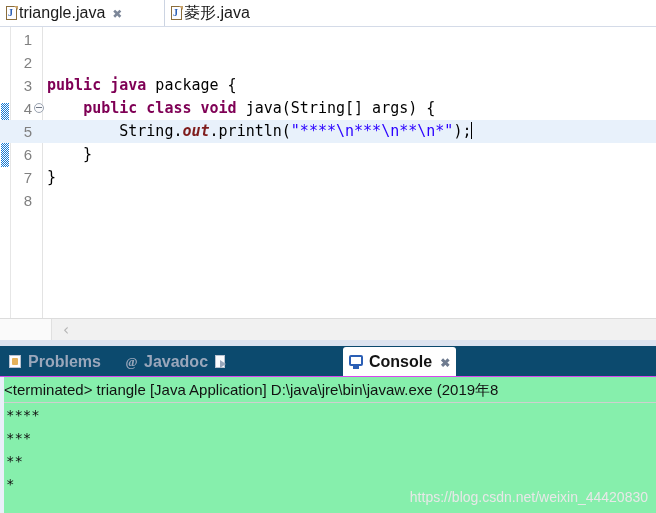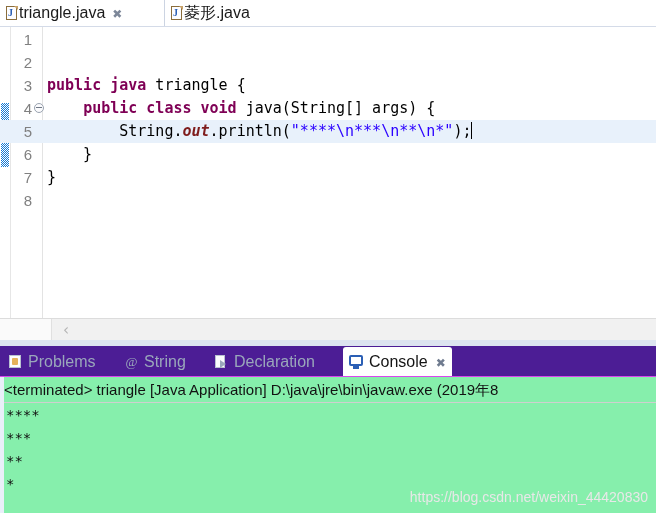--- a/index.html
+++ b/index.html
@@ -221,21 +221,22 @@
   .console-view {
     position: absolute;
     left: 0; top: 346px;
     width: 656px; height: 167px;
     background: #ffffff;
   }
   .console-tabstrip {
     position: absolute;
     left: 0; top: 0;
     width: 656px; height: 30px;
-    background: #4c1d95;
+    background: #0c4a6e;
+    font-weight: bold;
   }
   .ctab {
     position: absolute;
     top: 1px;
     height: 29px;
     display: flex;
     align-items: center;
     padding: 0 6px;
     box-sizing: border-box;
     font-size: 16px;
@@ -391,21 +392,21 @@
 
   </div>
 
   <div class="editor-body">
     <div class="marker-col"></div>
     <div class="change-bar"></div>
     <div class="gutter-sep"></div>
     <div class="code-area">
         <div class="code-line"><span class="ln">1</span></div>
         <div class="code-line"><span class="ln">2</span><span class="code-text"></span></div>
-        <div class="code-line"><span class="ln">3</span><span class="code-text"><span class="kw">public</span><span class="plain"> </span><span class="kw">java</span><span class="plain"> triangle {</span></span></div>
+        <div class="code-line"><span class="ln">3</span><span class="code-text"><span class="kw">public</span><span class="plain"> </span><span class="kw">java</span><span class="plain"> package {</span></span></div>
         <div class="code-line"><span class="ln">4</span><span class="fold-marker"></span><span class="code-text"><span class="plain">    </span><span class="kw">public</span><span class="plain"> </span><span class="kw">class</span><span class="plain"> </span><span class="kw">void</span><span class="plain"> java(String[] args) {</span></span></div>
         <div class="code-line hl"><span class="ln">5</span><span class="code-text"><span class="plain">        String.</span><span class="fld">out</span><span class="plain">.println(</span><span class="str">"****\n***\n**\n*"</span><span class="plain">);</span><span class="caret"></span></span></div>
         <div class="code-line"><span class="ln">6</span><span class="code-text"><span class="plain">    }</span></span></div>
         <div class="code-line"><span class="ln">7</span><span class="code-text"><span class="plain">}</span></span></div>
         <div class="code-line"><span class="ln">8</span><span class="code-text"></span></div>
       </div>
   </div>
 
   <div class="editor-hscroll">
     <div class="gutter-pad"></div>
@@ -421,29 +422,28 @@
       <div class="ctab" style="left:2px;">
         <span class="ico ico-problems">
           <span class="bx"></span>
             <span class="dot"></span>
         </span>
         <span class="ctab-label">Problems</span>
       </div>
 
       <div class="ctab" style="left:118px;">
         <span class="ico ico-at">@</span>
-        <span class="ctab-label">String</span>
+        <span class="ctab-label">Javadoc</span>
       </div>
 
       <div class="ctab" style="left:208px;">
         <span class="ico ico-decl">
           <span class="bx"></span>
             <span class="ar"></span>
         </span>
-        <span class="ctab-label">Declaration</span>
       </div>
 
       <div class="ctab active" style="left:343px;">
         <span class="ico ico-console">
           <span class="mon"></span>
             <span class="stand"></span>
         </span>
         <span class="ctab-label">Console</span>
         <span class="ctab-close">✖</span>
       </div>

